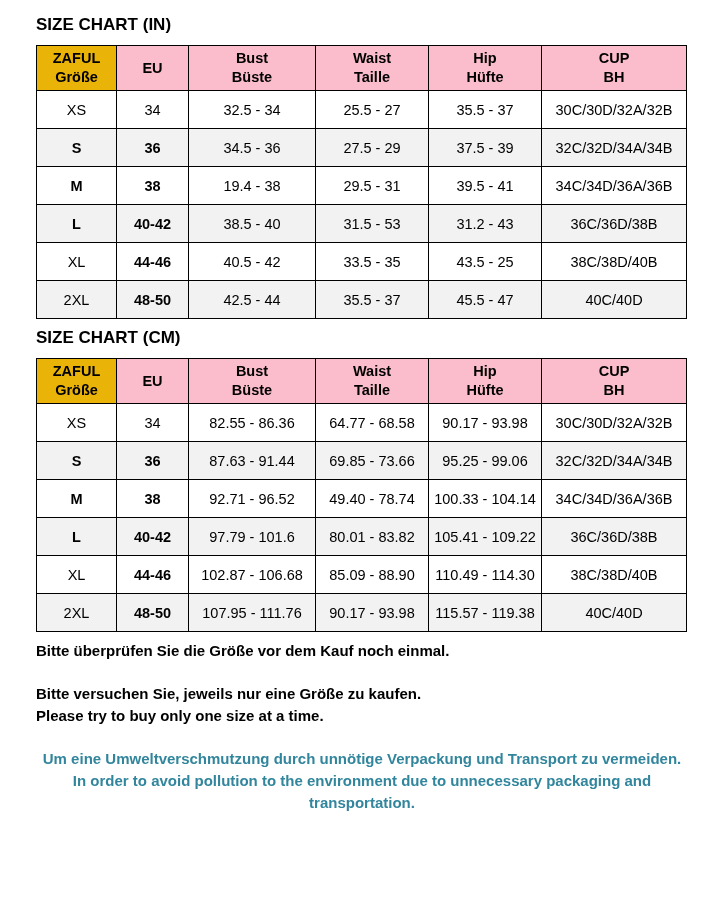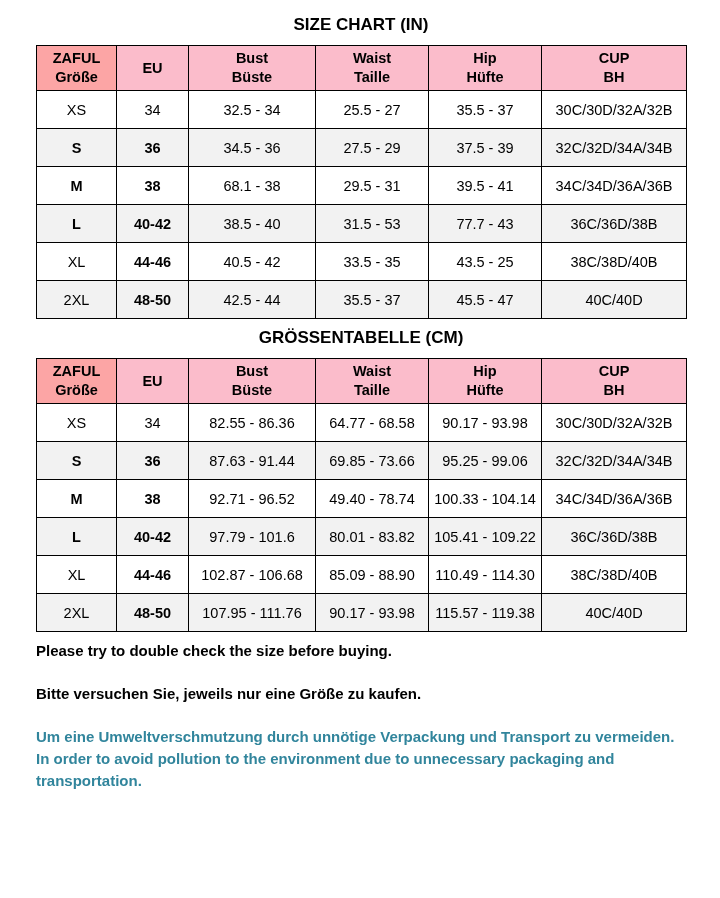--- a/index.html
+++ b/index.html
@@ -9,21 +9,20 @@
     font-family: "Liberation Sans", sans-serif;
     color: #000000;
   }
   .page {
     width: 720px;
     height: 898px;
     padding: 12px 34px 0 36px;
     overflow: hidden;
   }
   .chart-title {
-    text-align: center;
     font-size: 17px;
     font-weight: bold;
     line-height: 26px;
     width: 650px;
   }
   table.size-table {
     border-collapse: collapse;
     width: 650px;
     table-layout: fixed;
     margin: 7px 0 6px 0;
@@ -38,21 +37,21 @@
     overflow: hidden;
     white-space: nowrap;
   }
   table.size-table thead th {
     background: var(--header-pink, #fbbccb);
     font-weight: bold;
     height: 45px;
     line-height: 19px;
   }
   table.size-table thead th.first {
-    background: #fca5a5;
+    background: #eab308;
   }
   table.size-table tbody td {
     height: 38px;
     background: #ffffff;
   }
   table.size-table tbody tr.alt td {
     background: var(--row-shade, #f2f2f2);
   }
   table.size-table td.b {
     font-weight: bold;
@@ -65,20 +64,21 @@
     line-height: 22px;
   }
   .note-label {
     color: var(--note-red, #ff0000);
   }
   .note-gap {
     height: 21px;
   }
   .note-line.teal {
     color: var(--note-teal, #31859c);
+    text-align: center;
   }
 </style>
 </head>
 <body>
 
 <div class="page">
 
   <div class="chart-title">SIZE CHART (IN)</div>
 
   <table class="size-table">
@@ -130,31 +130,31 @@
           <td class="b">S</td>
           <td class="b">36</td>
           <td>34.5 - 36</td>
           <td>27.5 - 29</td>
           <td>37.5 - 39</td>
           <td>32C/32D/34A/34B</td>
         </tr>
         <tr>
           <td class="b">M</td>
           <td class="b">38</td>
-          <td>68.1 - 38</td>
+          <td>19.4 - 38</td>
           <td>29.5 - 31</td>
           <td>39.5 - 41</td>
           <td>34C/34D/36A/36B</td>
         </tr>
         <tr class="alt">
           <td class="b">L</td>
           <td class="b">40-42</td>
           <td>38.5 - 40</td>
           <td>31.5 - 53</td>
-          <td>77.7 - 43</td>
+          <td>31.2 - 43</td>
           <td>36C/36D/38B</td>
         </tr>
         <tr>
           <td>XL</td>
           <td class="b">44-46</td>
           <td>40.5 - 42</td>
           <td>33.5 - 35</td>
           <td>43.5 - 25</td>
           <td>38C/38D/40B</td>
         </tr>
@@ -162,21 +162,21 @@
           <td>2XL</td>
           <td class="b">48-50</td>
           <td>42.5 - 44</td>
           <td>35.5 - 37</td>
           <td>45.5 - 47</td>
           <td>40C/40D</td>
         </tr>
       </tbody>
     </table>
 
-  <div class="chart-title">GRÖSSENTABELLE (CM)</div>
+  <div class="chart-title">SIZE CHART (CM)</div>
 
   <table class="size-table">
     <colgroup>
       <col style="width:80px">
         <col style="width:72px">
         <col style="width:127px">
       <col style="width:113px">
         <col style="width:113px">
         <col style="width:145px">
     </colgroup>
@@ -253,21 +253,22 @@
           <td class="b">48-50</td>
           <td>107.95 - 111.76</td>
           <td>90.17 - 93.98</td>
           <td>115.57 - 119.38</td>
           <td>40C/40D</td>
         </tr>
       </tbody>
     </table>
 
   <div class="note-section">
-    <div class="note-line">Please try to double check the size before buying.</div>
+    <div class="note-line">Bitte überprüfen Sie die Größe vor dem Kauf noch einmal.</div>
     <div class="note-gap"></div>
     <div class="note-line">Bitte versuchen Sie, jeweils nur eine Größe zu kaufen.</div>
+    <div class="note-line">Please try to buy only one size at a time.</div>
     <div class="note-gap"></div>
     <div class="note-line teal">Um eine Umweltverschmutzung durch unnötige Verpackung und Transport zu vermeiden.</div>
     <div class="note-line teal">In order to avoid pollution to the environment due to unnecessary packaging and transportation.</div>
   </div>
 
 </div>
 
 </body></html>

